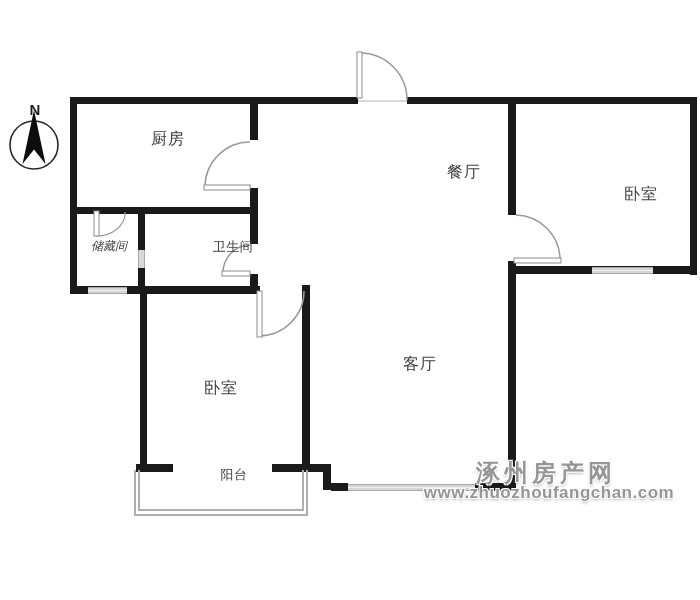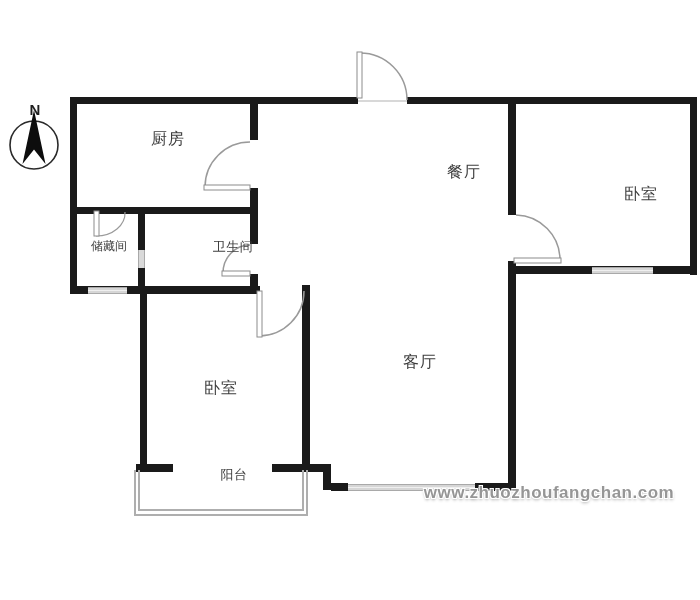--- a/index.html
+++ b/index.html
@@ -114,21 +114,22 @@
       <circle cx="34" cy="145" r="24" fill="none" stroke="#2a2a2a" stroke-width="1.6"></circle>
       <polygon points="34,110 45.5,164 34,149.5 22.5,164" fill="#0d0d0d"></polygon>
     </g>
   </svg>
 
   <div class="north-label">N</div>
 
   <div class="room-label" style="left:146px;top:130px;width:44px;">厨房</div>
   <div class="room-label" style="left:399px;top:163px;width:44px;margin-left:43px;">餐厅</div>
   <div class="room-label" style="left:619px;top:185px;width:44px;">卧室</div>
-  <div class="room-label small" style="left:85px;top:240px;width:48px;">储藏间</div>
+  <div class="room-label small" style="left:85px;top:240px;width:48px;font-style:italic;">储藏间</div>
   <div class="room-label mid" style="left:170px;top:240px;width:46px;margin-left:40px;">卫生间</div>
-  <div class="room-label" style="left:398px;top:355px;width:44px;font-family:Liberation Mono, monospace;">客厅</div>
+  <div class="room-label" style="left:398px;top:355px;width:44px;">客厅</div>
   <div class="room-label" style="left:199px;top:379px;width:44px;">卧室</div>
   <div class="room-label mid" style="left:212px;top:468px;width:44px;">阳台</div>
 
+  <div class="watermark wm-site">涿州房产网</div>
   <div class="watermark wm-url">www.zhuozhoufangchan.com</div>
 
 </div>
 
 </body></html>

